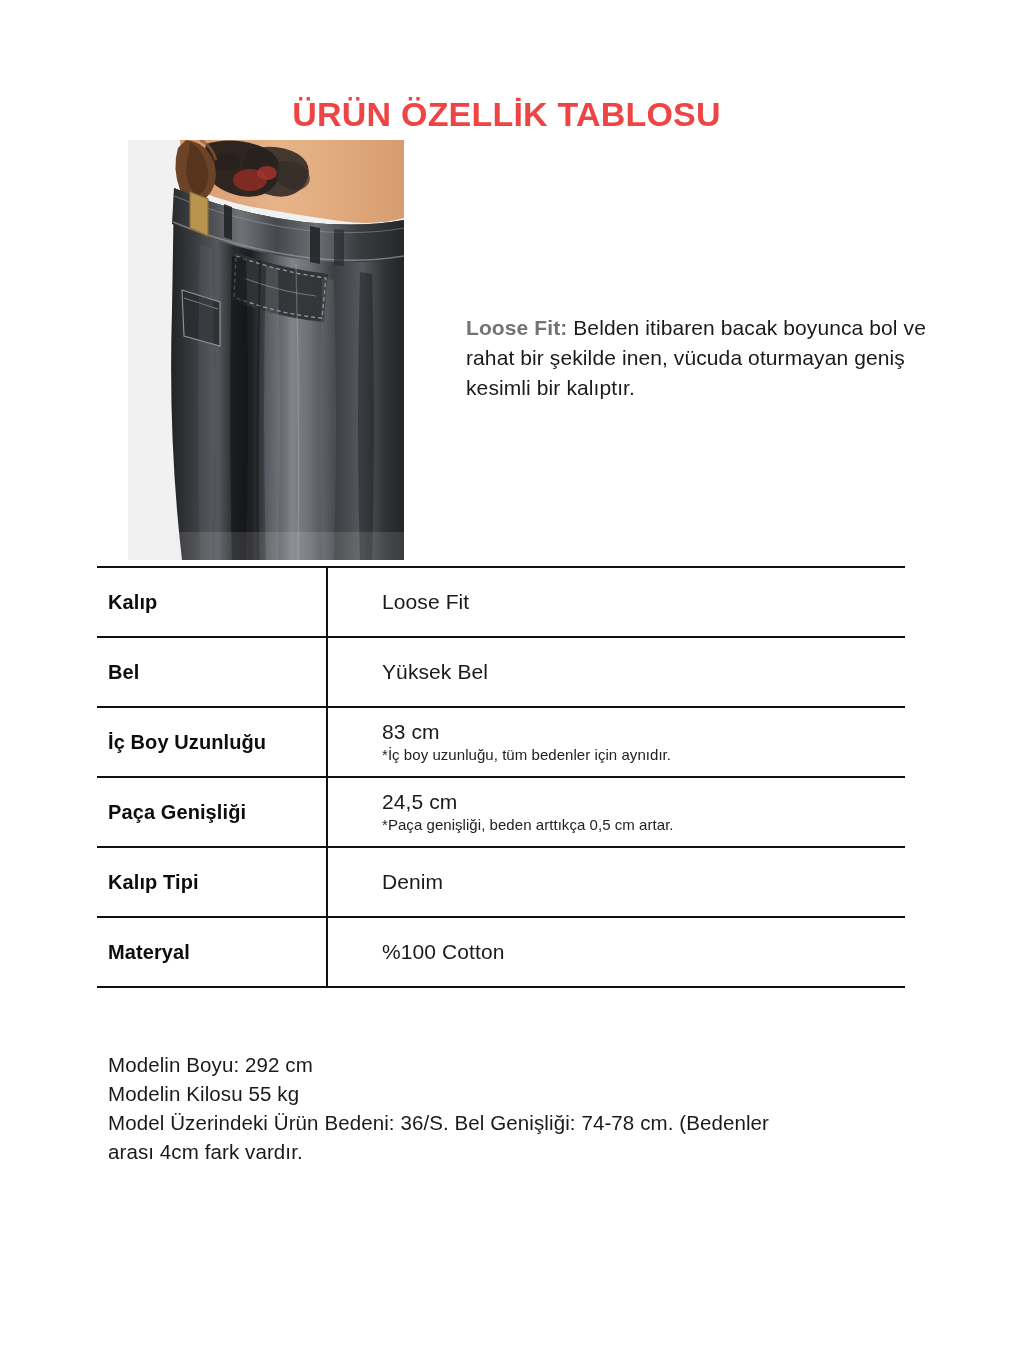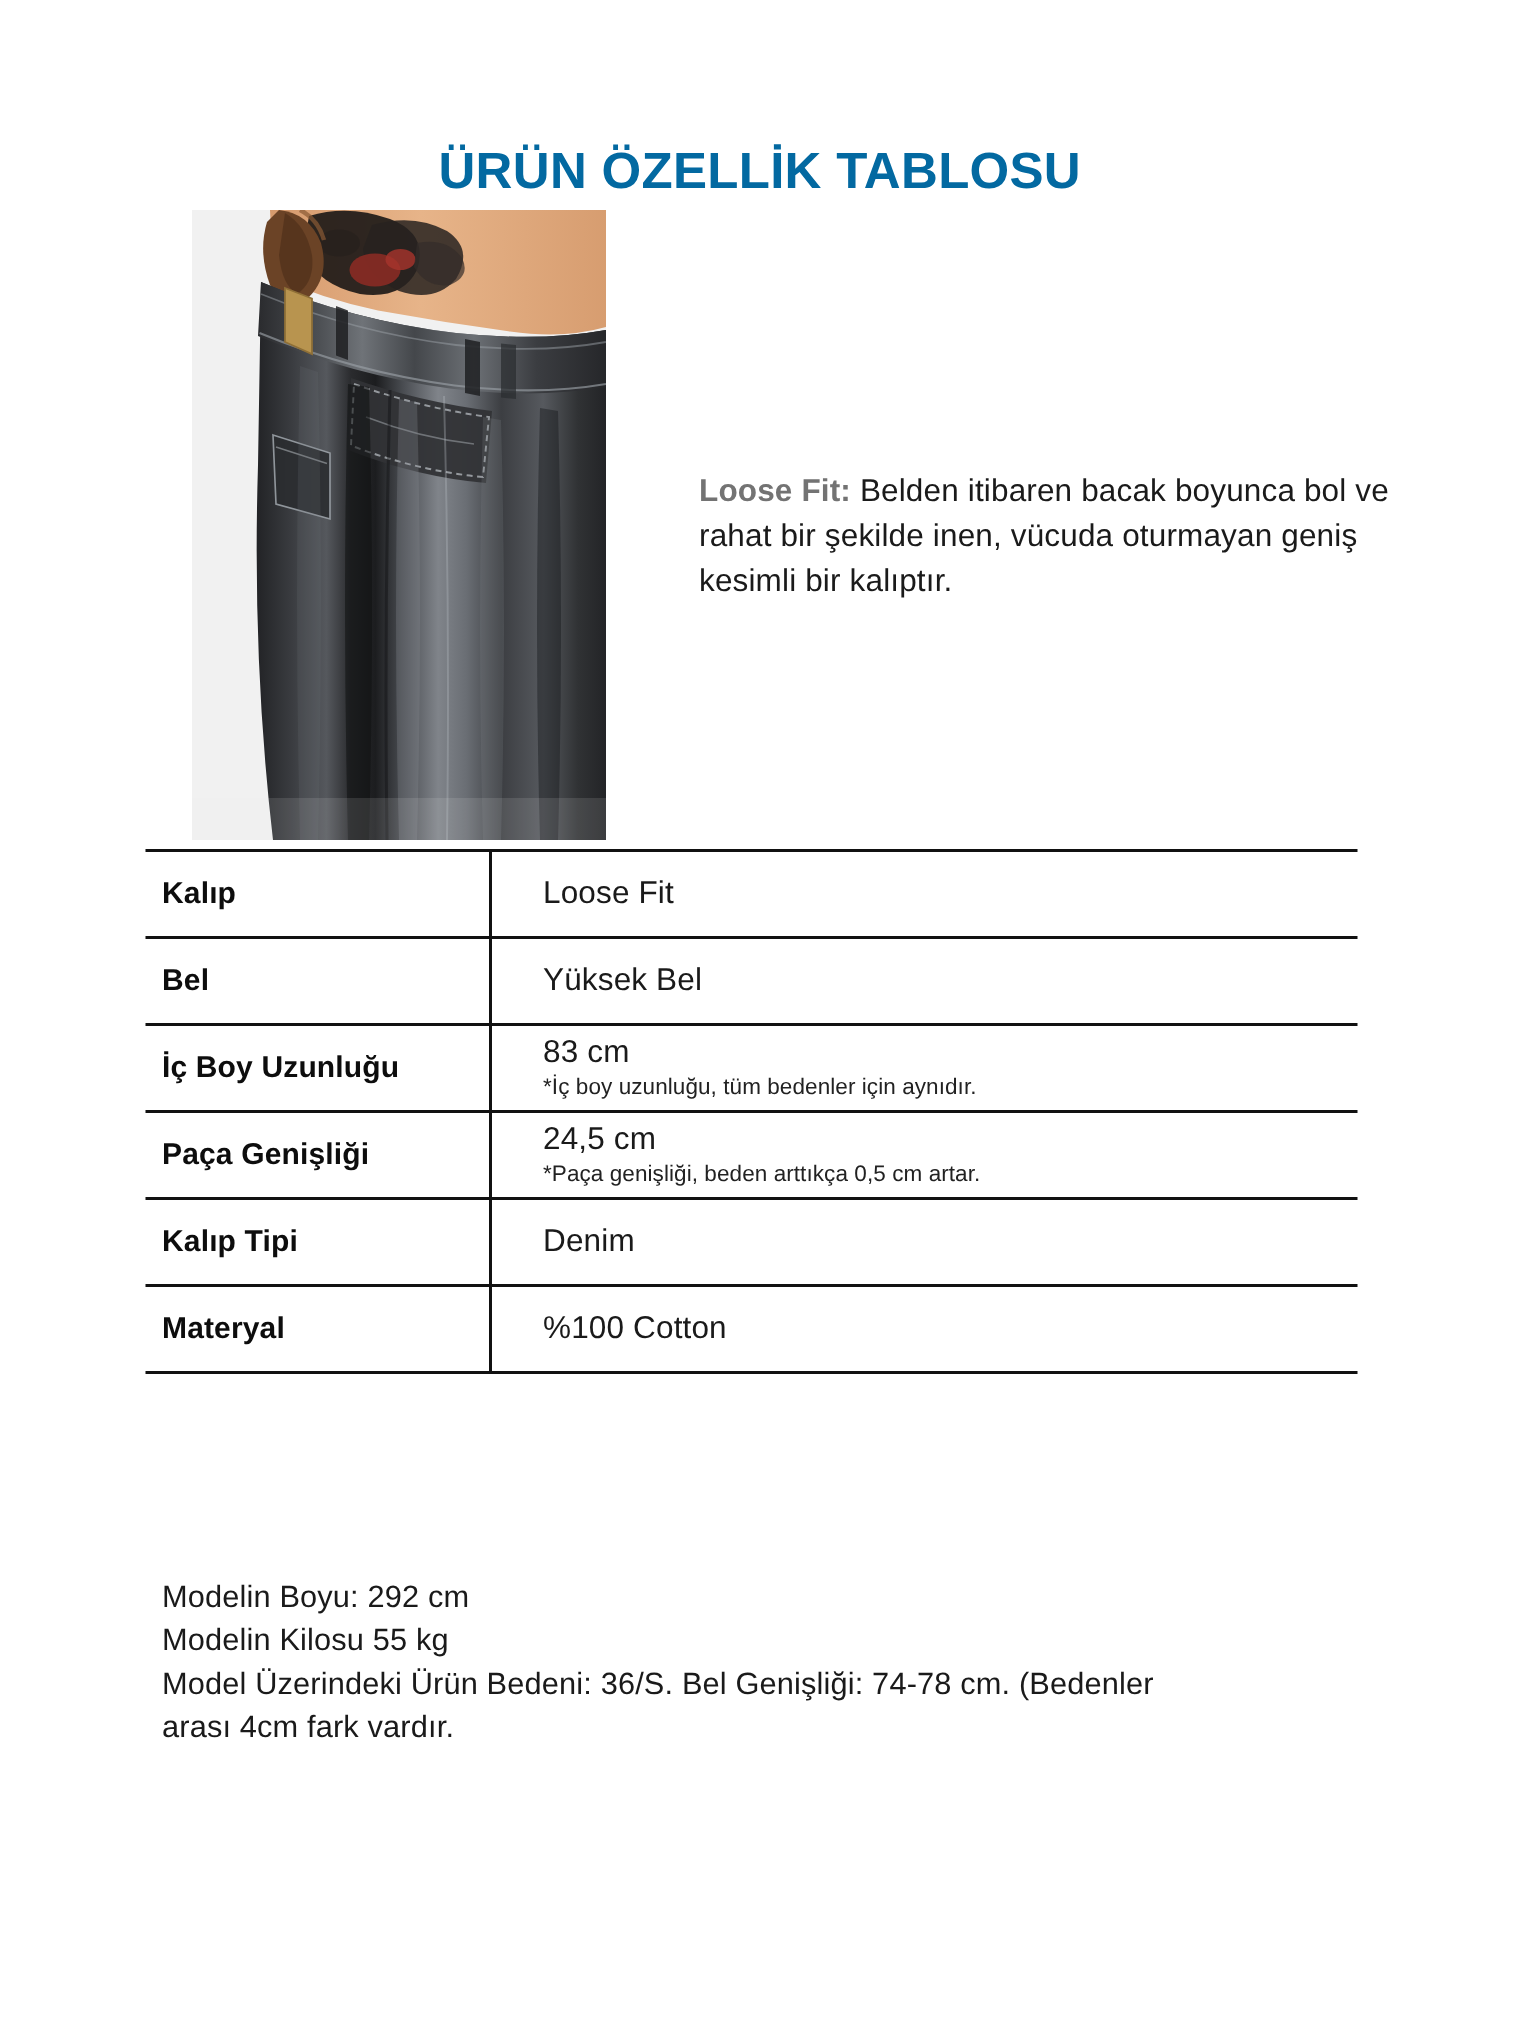--- a/index.html
+++ b/index.html
@@ -20,21 +20,21 @@
   
   #page-title {
     position: absolute;
     top: 96px;
     left: 0;
     width: 1013px;
     text-align: center;
     font-size: 34px;
     font-weight: bold;
     letter-spacing: 0.2px;
-    color: #0369a1;
+    color: #ef4444;
     line-height: 1.1;
   }
 
   
   #product-photo {
     position: absolute;
     left: 128px;
     top: 140px;
     width: 276px;
     height: 420px;
@@ -66,42 +66,42 @@
   
   #spec-table {
     position: absolute;
     left: 97px;
     top: 566px;
     width: 808px;
     border-collapse: collapse;
     table-layout: fixed;
   }
   #spec-table tr {
-    height: 58px;
+    height: 70px;
   }
   #spec-table td {
     border-top: 2.5px solid #111111;
     vertical-align: middle;
     padding: 0;
   }
   #spec-table tr:last-child td {
     border-bottom: 2.5px solid #111111;
   }
   #spec-table td.label-cell {
     width: 212px;
     padding-left: 11px;
     padding-right: 6px;
     border-right: 2.5px solid #111111;
     font-size: 20px;
     font-weight: bold;
     color: #0d0d0d;
     letter-spacing: 0.1px;
   }
   #spec-table td.value-cell {
-    padding-left: 34px;
+    padding-left: 54px;
     font-size: 21px;
     color: #1a1a1a;
     letter-spacing: 0.1px;
     margin-top: 36px;
   }
   #spec-table .value-main {
     display: block;
     line-height: 1.2;
   }
   #spec-table .value-note {

